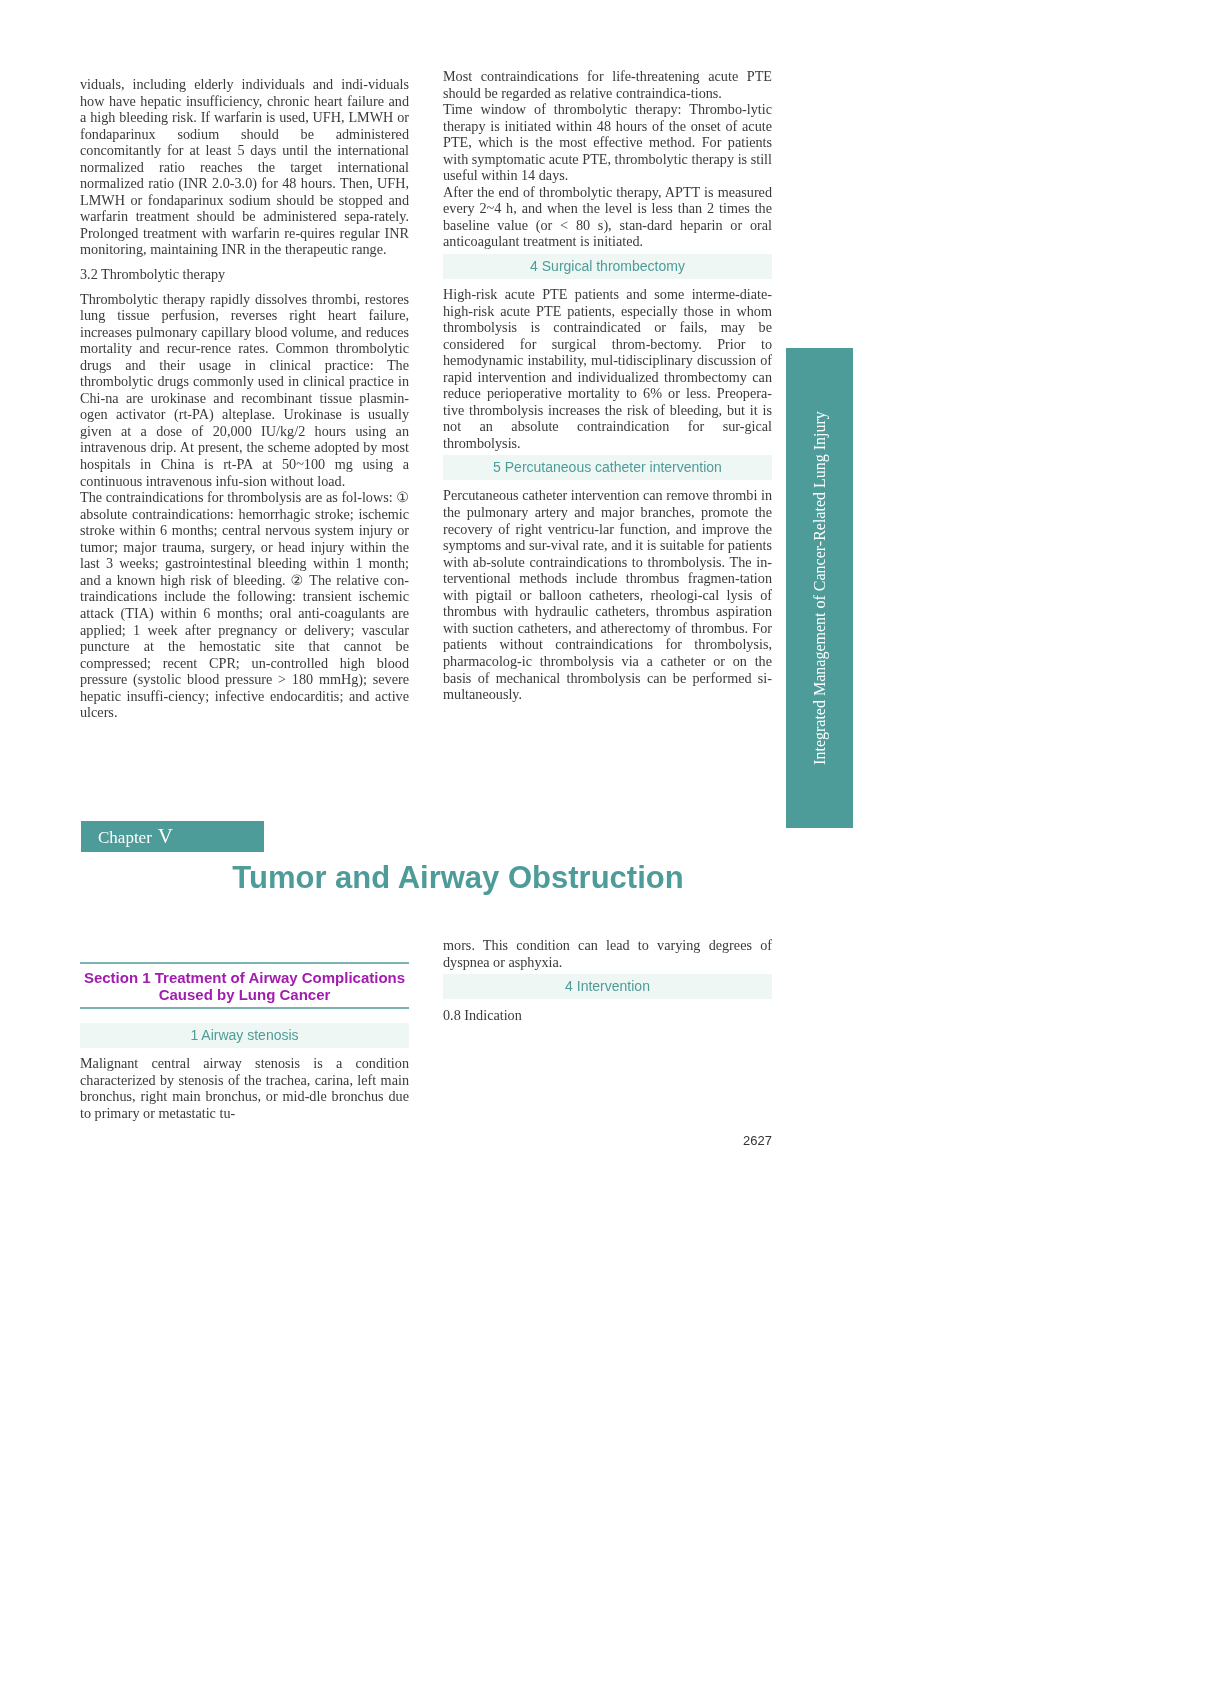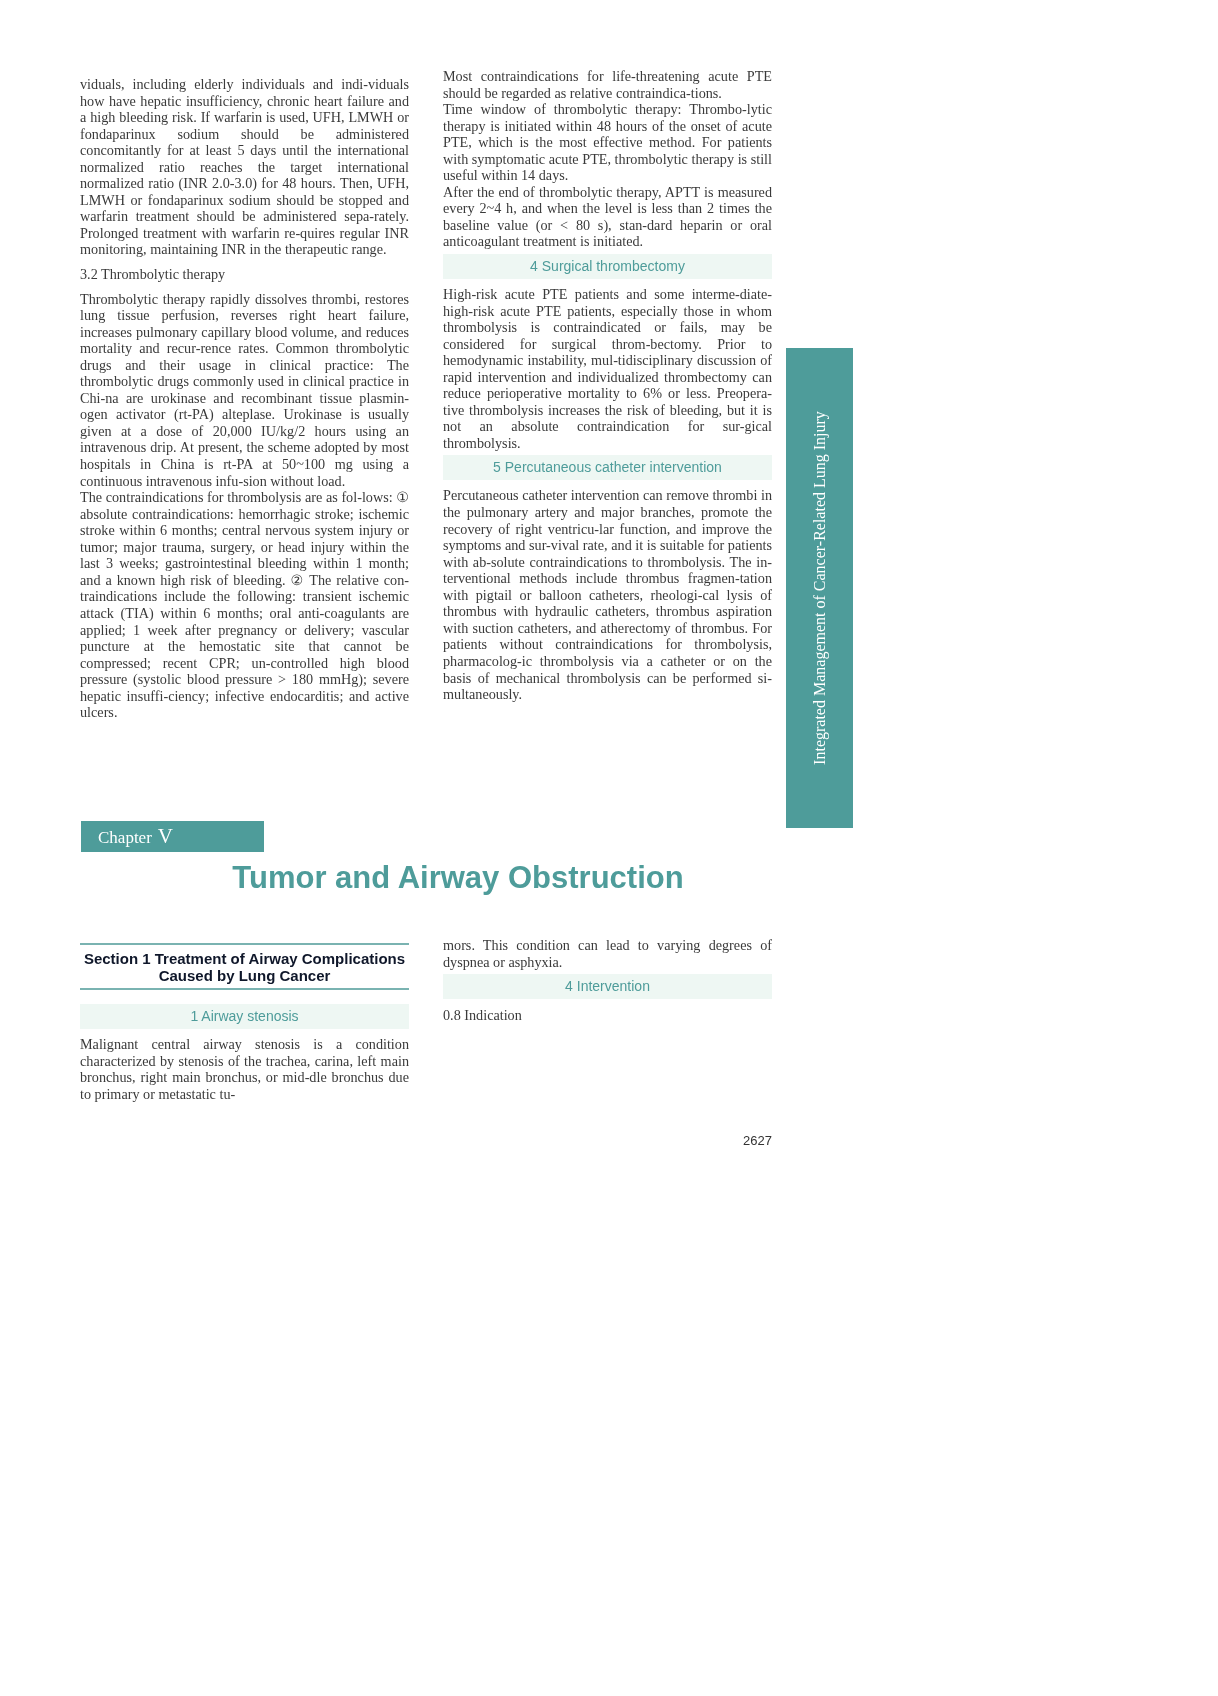--- a/index.html
+++ b/index.html
@@ -18,21 +18,21 @@
     .head-box { background: #eef7f3; color: #4e9c9a; font-family: "Liberation Sans", sans-serif; font-weight: normal; font-size: 14px; text-align: center; height: 25px; line-height: 25px; margin: 4px 0 7px 0; }
 
     .side-tab { position: absolute; left: 786px; top: 348px; width: 67px; height: 480px; background: #4e9c9a; }
     .side-tab-text { position: absolute; left: 50%; top: 50%; transform: translate(-50%, -50%) rotate(-90deg); white-space: nowrap; color: #ffffff; font-family: "Liberation Serif", serif; font-size: 16px; }
 
     .chapter-box { position: absolute; left: 81px; top: 821px; width: 183px; height: 31px; background: #4e9c9a; color: #ffffff; font-family: "Liberation Serif", serif; font-size: 17px; line-height: 31px; padding-left: 17px; box-sizing: border-box; }
     .chapter-box .num { font-size: 21px; margin-left: 6px; }
 
     .chapter-title { position: absolute; left: 0; width: 852px; top: 858px; text-align: center; color: #4e9c9a; font-family: Liberation Sans, sans-serif; font-weight: bold; font-size: 31px; line-height: 40px; margin-left: 32px; }
 
-    .section-head { border-top: 2px solid #7ab3b1; border-bottom: 2px solid #7ab3b1; color: #0f172a; font-family: "Liberation Sans", sans-serif; font-weight: bold; font-size: 15px; line-height: 16.5px; text-align: center; padding: 6px 0 4px 0; margin-top: 5px; margin-bottom: 14px; }
+    .section-head { border-top: 2px solid #7ab3b1; border-bottom: 2px solid #7ab3b1; color: #a21caf; font-family: "Liberation Sans", sans-serif; font-weight: bold; font-size: 15px; line-height: 16.5px; text-align: center; padding: 6px 0 4px 0; margin-top: 24px; margin-bottom: 14px; }
 
     .page-number { position: absolute; left: 720px; width: 52px; top: 1133px; text-align: right; font-family: "Liberation Sans", sans-serif; font-size: 13px; color: #333333; }
   </style>
 </head>
 <body>
 
 <div class="page">
 
   <div class="col col-left">
     <p>viduals, including elderly individuals and indi-viduals how have hepatic insufficiency, chronic heart failure and a high bleeding risk. If warfarin is used, UFH, LMWH or fondaparinux sodium should be administered concomitantly for at least 5 days until the international normalized ratio reaches the target international normalized ratio (INR 2.0-3.0) for 48 hours. Then, UFH, LMWH or fondaparinux sodium should be stopped and warfarin treatment should be administered sepa-rately. Prolonged treatment with warfarin re-quires regular INR monitoring, maintaining INR in the therapeutic range.</p>

